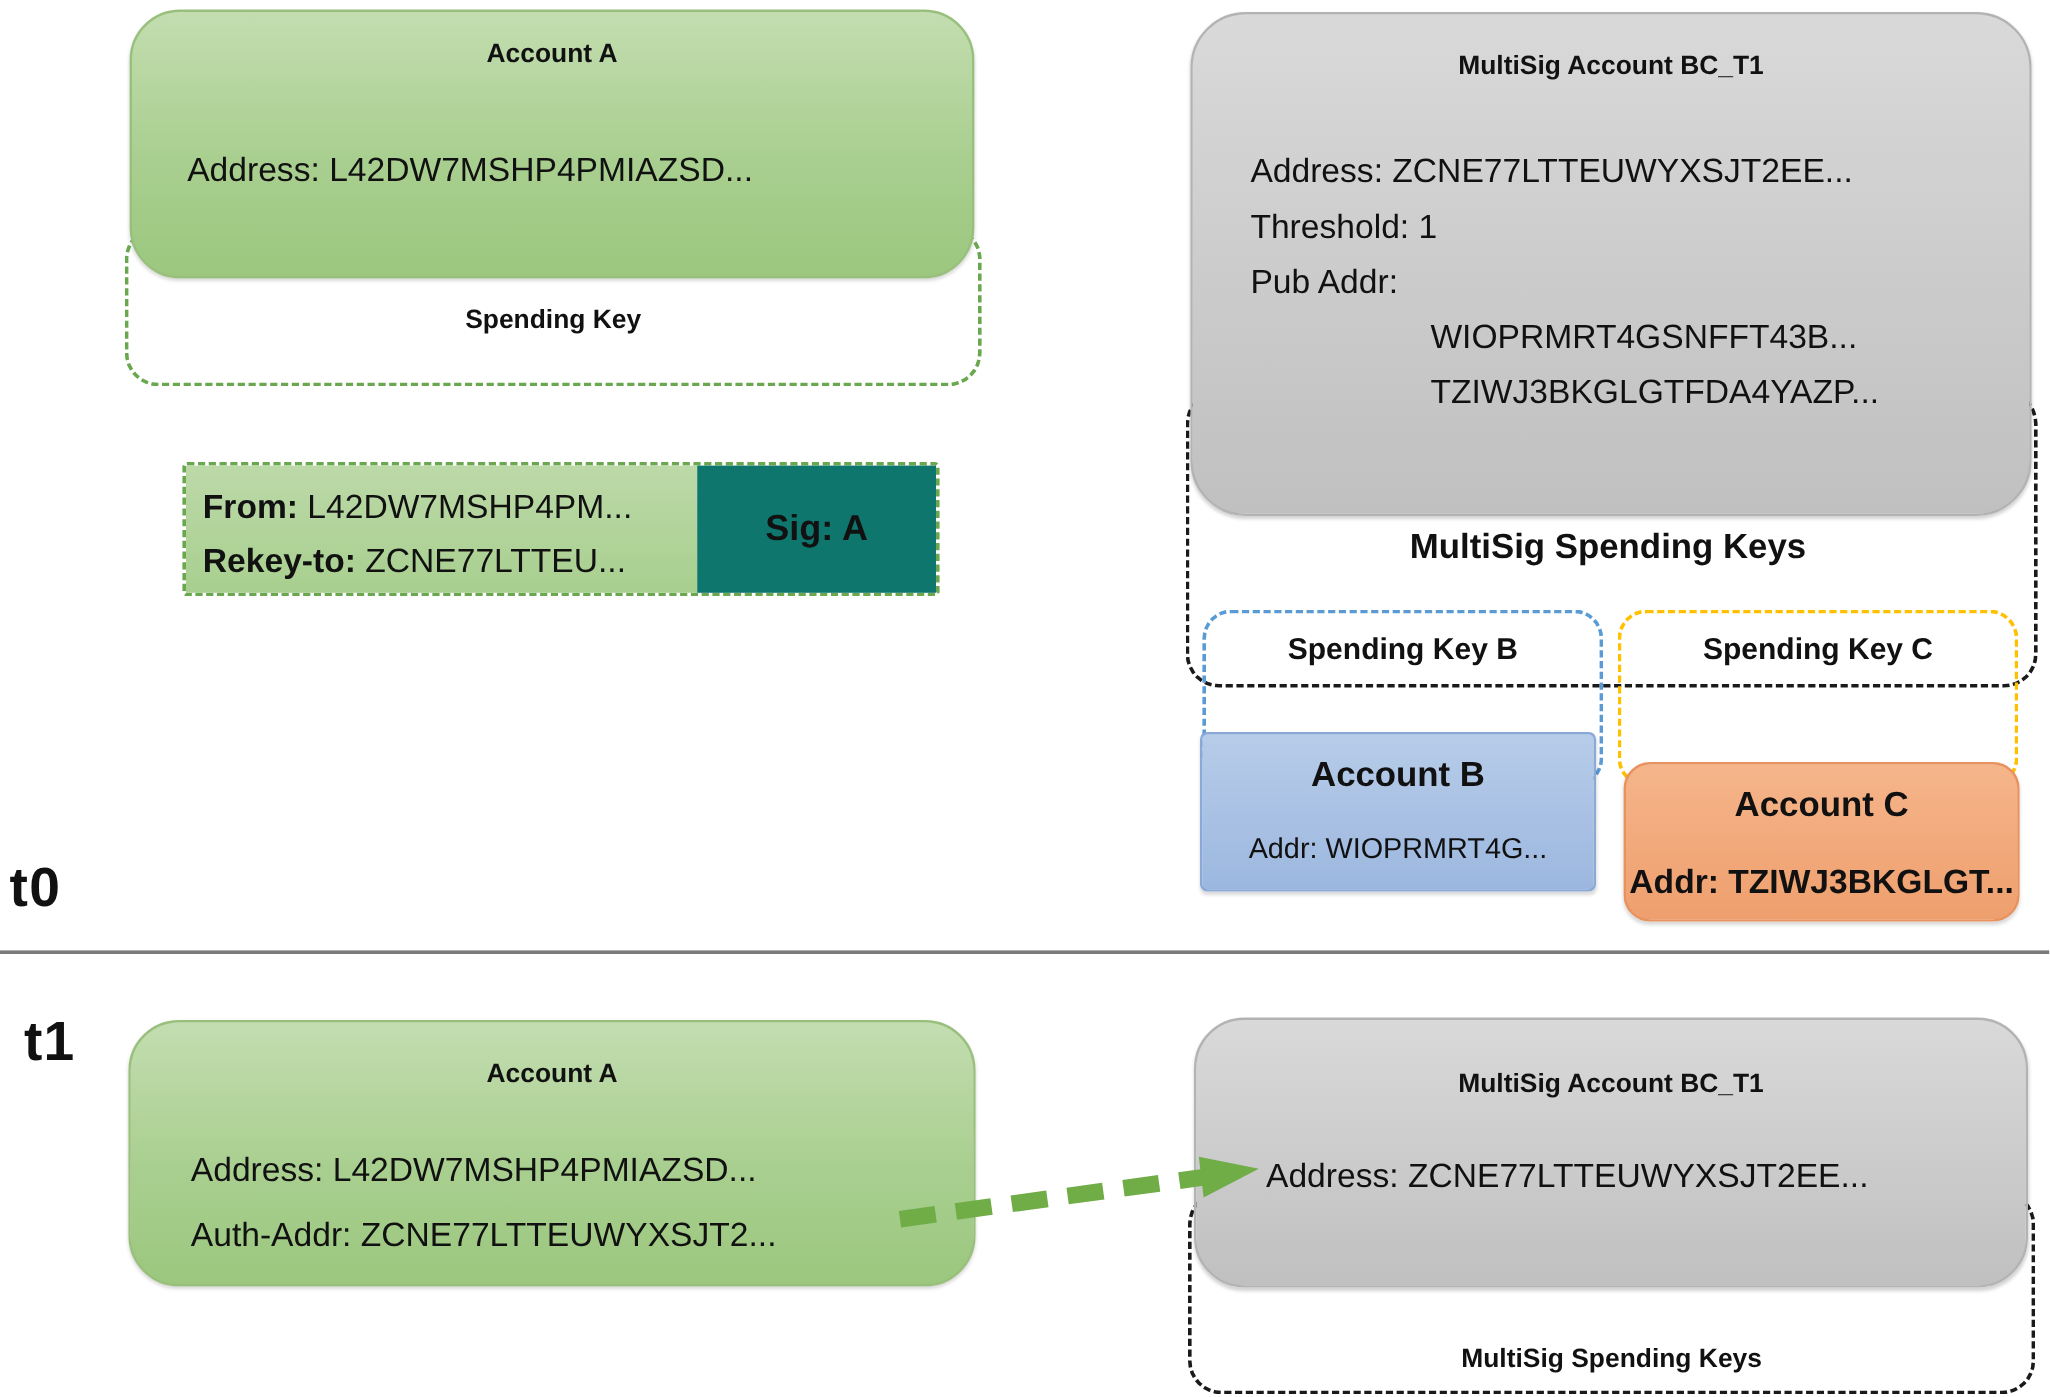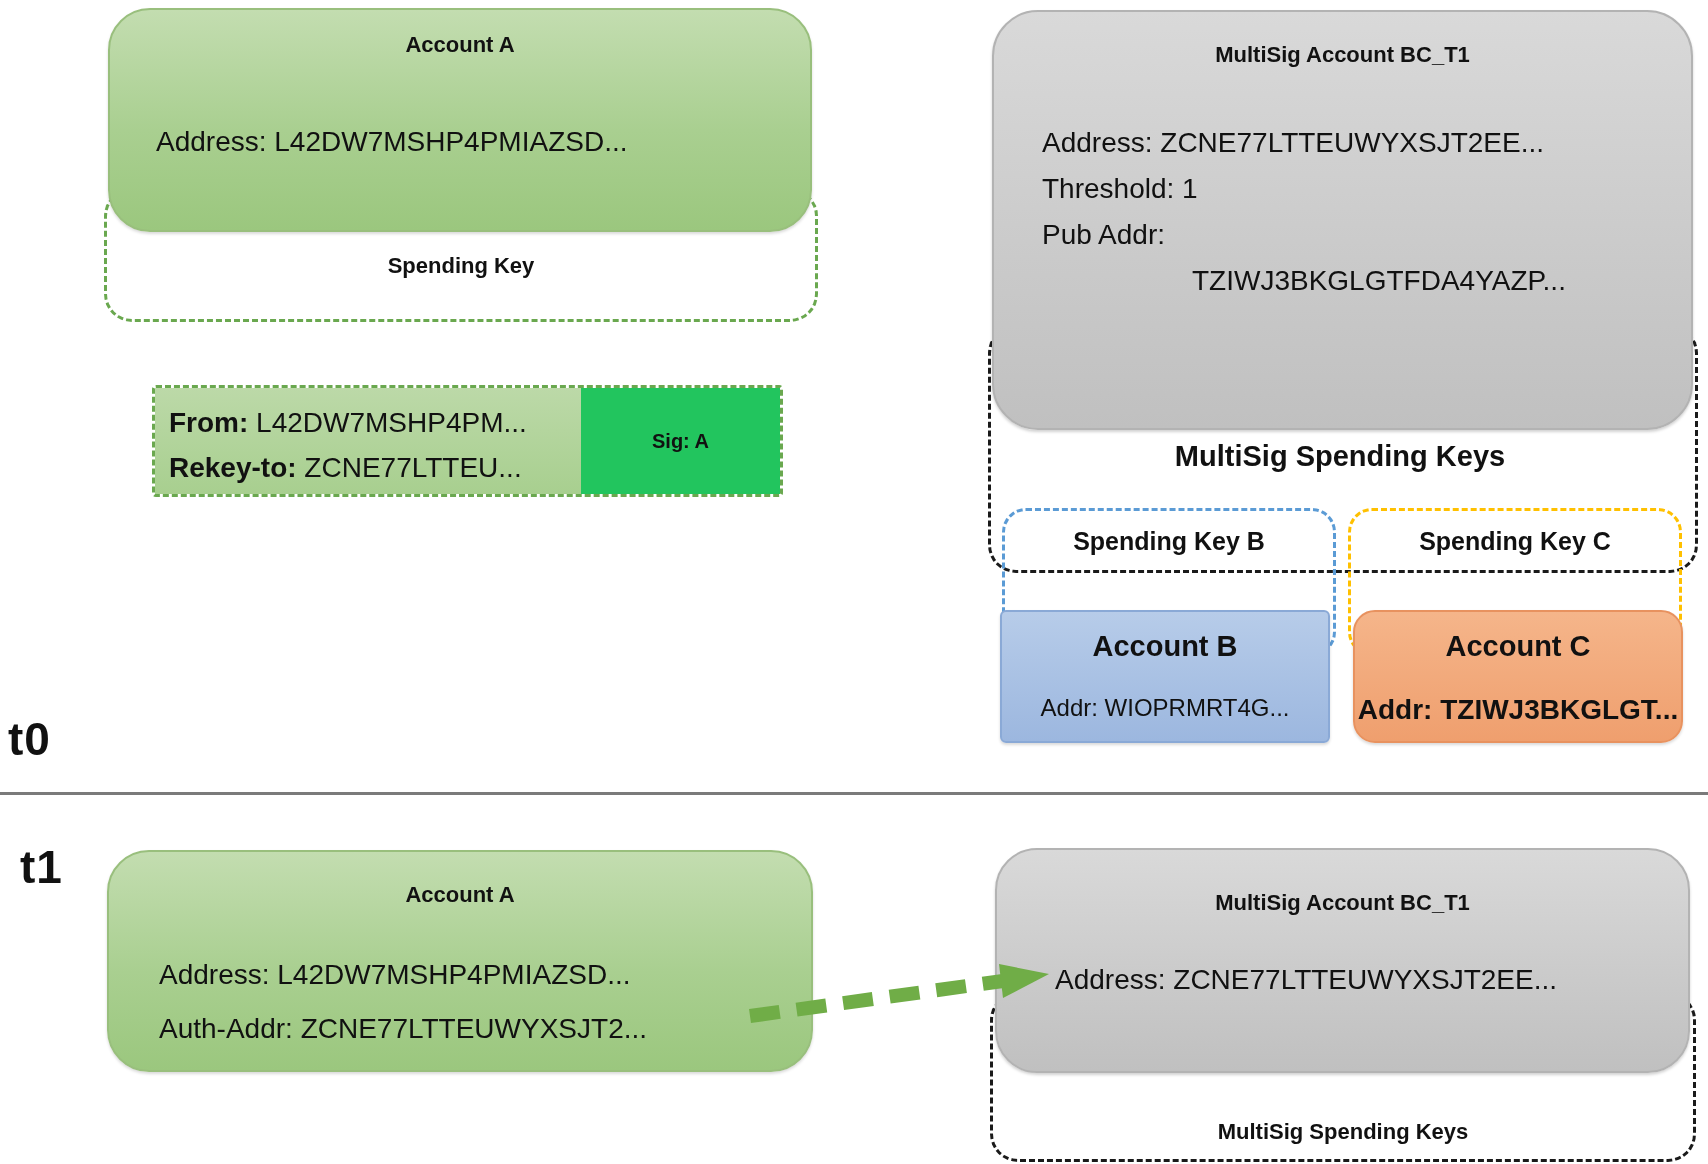--- a/index.html
+++ b/index.html
@@ -19,21 +19,21 @@
   .gray-box{
     background:linear-gradient(180deg,#d9d9d9 0%,#cbcbcb 55%,#c0c0c0 100%);
     border:2px solid #b3b3b3;border-radius:46px;box-shadow:0 2px 3px rgba(0,0,0,.18);
   }
   .blue-box{
     background:linear-gradient(180deg,#b7cce9 0%,#9cb7df 100%);
     border:2px solid #8aa9d6;border-radius:6px;box-shadow:0 2px 3px rgba(0,0,0,.15);
   }
   .orange-box{
     background:linear-gradient(180deg,#f5b58a 0%,#ef9f6e 100%);
-    border:2px solid #e8925f;border-radius:22px;box-shadow:0 2px 3px rgba(0,0,0,.15);
+    border:2px solid #e8925f;border-radius:22px;box-shadow:0 2px 3px rgba(0,0,0,.15);margin-top:25px;
   }
 
   
   .dash-green{border:3px dashed #6aa84f;border-radius:28px;}
   .dash-black{border:3px dashed #1a1a1a;border-radius:28px;}
   .dash-blue{border:3px dashed #5b9bd5;border-radius:24px;}
   .dash-yellow{border:3px dashed #ffc000;border-radius:24px;}
 
   .title-30{font-size:22px;font-weight:700;}
   .title-29{font-size:29px;font-weight:700;}
@@ -45,21 +45,21 @@
   .msig-body{font-size:28px;line-height:46px;}
   .msig-body .indent{padding-left:150px;}
 
   .txn{display:flex;}
   .txn-left{
     width:426px;box-sizing:border-box;padding:12px 16px 0 14px;
     background:linear-gradient(180deg,#bcd9a8 0%,#a8cf8f 100%);
     font-size:28px;line-height:45px;white-space:nowrap;
   }
   .txn-right{flex:1;display:flex;align-items:center;justify-content:center;
-    font-size:20px;font-weight:700;background:#22c55e;}
+    font-size:30px;font-weight:700;background:#0f766e;}
 </style>
 </head>
 <body>
 
 <div id="stage">
 
   <div class="abs dash-green" style="left:104px;top:188px;width:708px;height:128px;">
     <div class="abs center title-30" style="left:0;top:62px;width:100%;">Spending Key</div>
   </div>
 
@@ -79,20 +79,21 @@
   <div class="abs t-label" style="left:8px;top:712px;">t0</div>
 
   <div class="abs dash-black" style="left:988px;top:325px;width:704px;height:242px;"></div>
 
   <div class="abs gray-box" style="left:992px;top:10px;width:697px;height:416px;">
     <div class="abs center title-30" style="left:0;top:30px;width:100%;">MultiSig Account BC_T1</div>
     <div class="abs msig-body" style="left:48px;top:108px;right:16px;">
       <div>Address: ZCNE77LTTEUWYXSJT2EE...</div>
       <div>Threshold: 1</div>
       <div>Pub Addr:</div>
+      <div class="indent">WIOPRMRT4GSNFFT43B...</div>
       <div class="indent">TZIWJ3BKGLGTFDA4YAZP...</div>
     </div>
   </div>
 
   <div class="abs center title-29" style="left:988px;top:440px;width:704px;">MultiSig Spending Keys</div>
 
   <div class="abs dash-blue" style="left:1002px;top:508px;width:328px;height:142px;">
     <div class="abs center bold" style="left:0;top:16px;width:100%;font-size:25px;">Spending Key B</div>
   </div>
 

